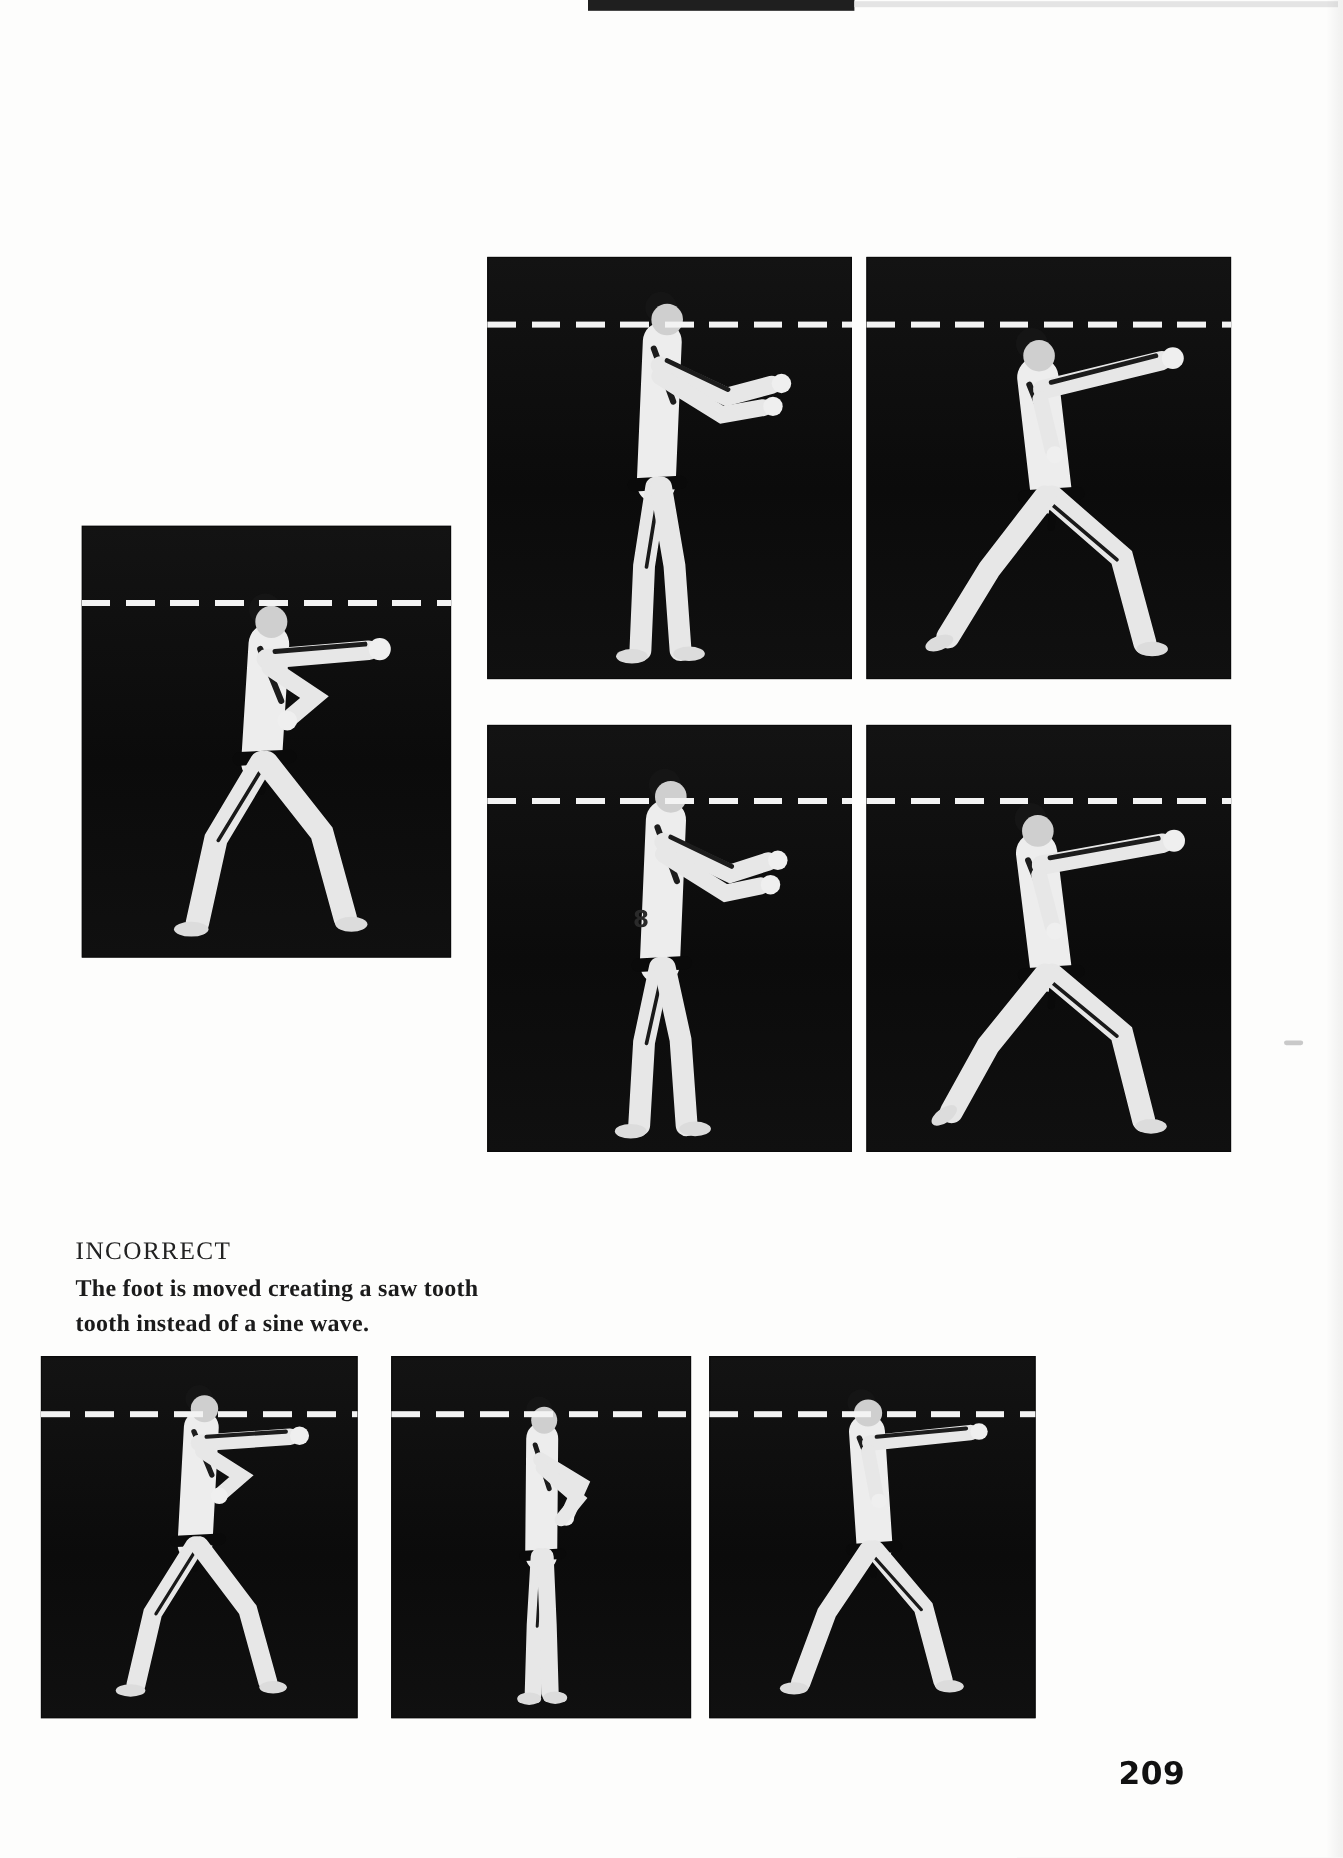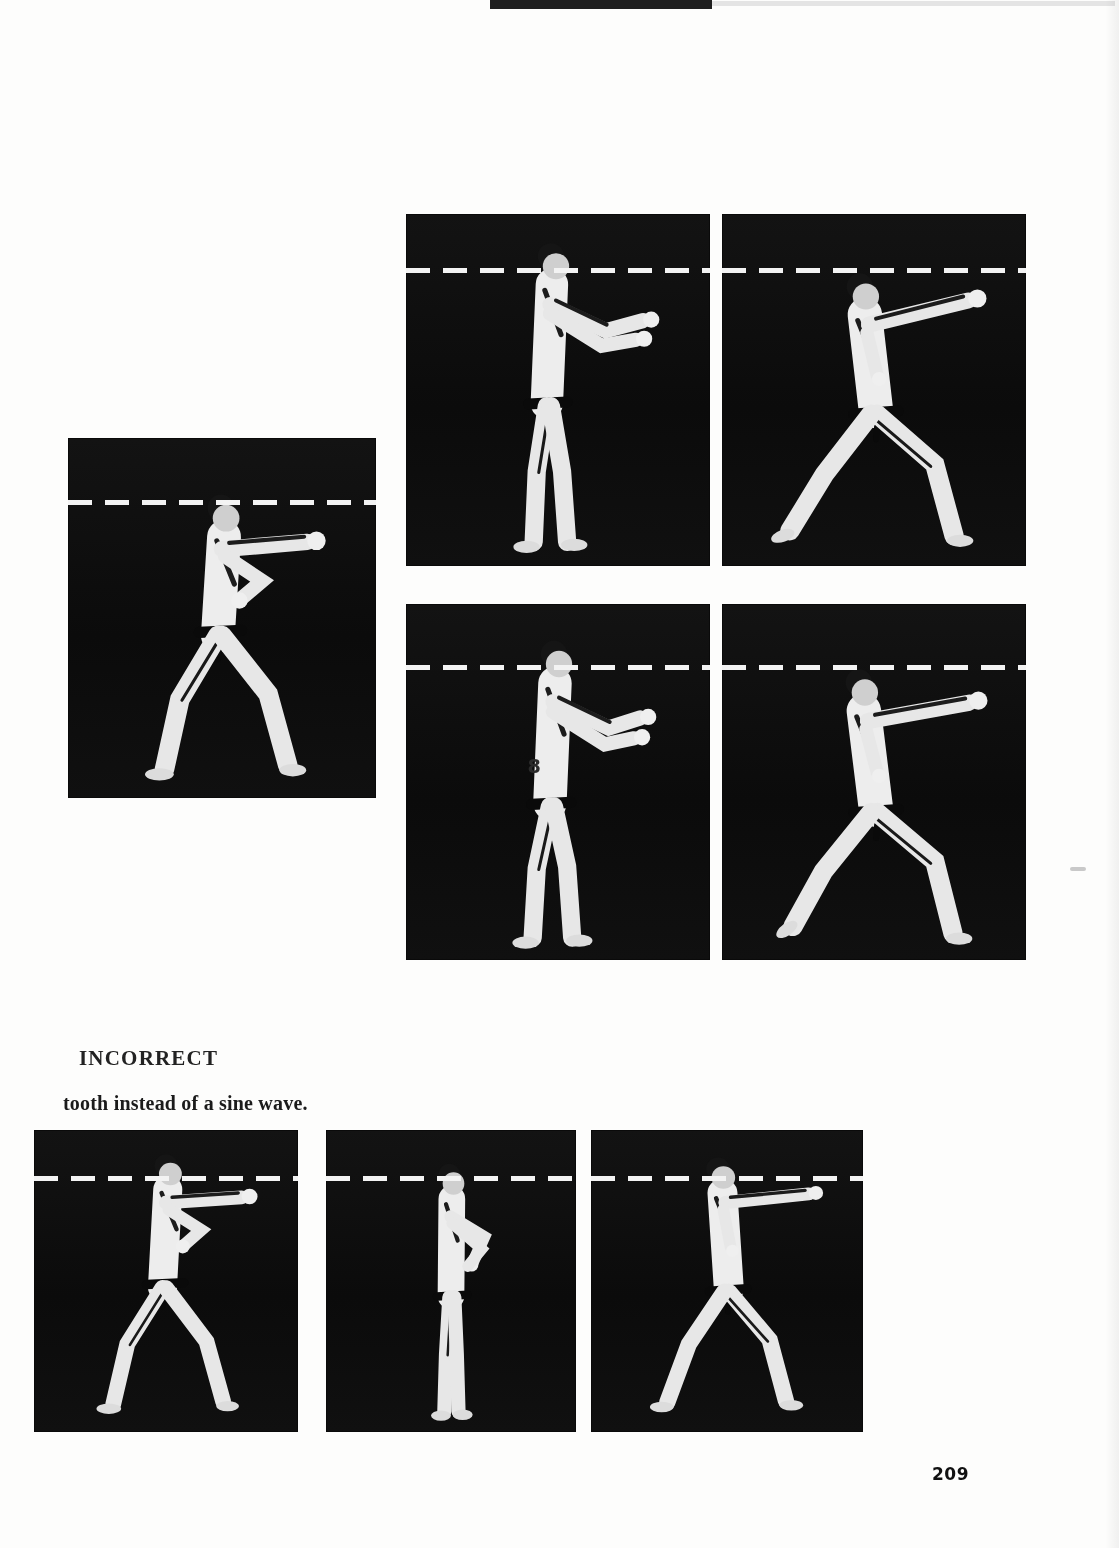--- a/index.html
+++ b/index.html
@@ -21,26 +21,26 @@
   .torso{stroke:#ededed;fill:none;stroke-linecap:round;}
   .trim{stroke:#1c1c1c;fill:none;stroke-linecap:round;}
   .stripe{stroke:#191919;fill:none;stroke-linecap:round;}
   .belt{stroke:#0a0a0a;fill:none;stroke-linecap:round;}
   .fist{fill:#efefef;}
   .foot{fill:#dcdcdc;}
   .skin{fill:#cfcfcf;}
   .hair{fill:#151515;}
   .mark{font-family:"DejaVu Sans",sans-serif;font-size:19px;fill:#2a2a2a;font-weight:700;}
   
-  .heading{position:absolute;left:63px;top:1030px;margin:16px;font-weight:700;font-size:21px;
+  .heading{position:absolute;left:63px;top:1030px;margin:0;font-weight:400;font-size:21px;
       letter-spacing:1.2px;color:#222;}
   .caption{position:absolute;left:63px;top:1060px;margin:0;font-weight:700;font-size:20px;
       line-height:29px;color:#1b1b1b;letter-spacing:.2px;}
   .pageno{position:absolute;left:932px;top:1464px;font-family:"DejaVu Sans",sans-serif;
-      font-weight:700;font-size:17px;color:#111;letter-spacing:.5px;}
+      font-weight:700;font-size:26px;color:#111;letter-spacing:.5px;}
 </style>
 </head>
 <body>
 
 <div class="page">
 
   <div class="art-dark"></div>
   <div class="art-trail"></div>
   <div class="speck"></div>
   <div class="edge-shade"></div>
@@ -151,21 +151,21 @@
       <ellipse class="foot" cx="234" cy="329" rx="13" ry="6"></ellipse>
       <ellipse class="foot" cx="64" cy="320" rx="12" ry="6" transform="rotate(-35 64 320)"></ellipse>
       <circle class="hair" cx="135" cy="77" r="13"></circle>
       <circle class="skin" cx="141" cy="87" r="13"></circle>
     </svg>
     <div class="dl" style="top:61px"></div>
   </figure>
 
   <h2 class="heading">INCORRECT</h2>
   <p class="caption">
-    <br>
+    <span>The foot is moved creating a saw tooth</span><br>
     <span>tooth instead of a sine wave.</span>
   </p>
 
   <figure class="ph" style="left:34px;top:1130px;width:264px;height:302px" aria-label="Ready punch stance with the head pushed above the dashed height line">
     <svg class="fig" viewBox="0 0 300 350" preserveAspectRatio="none">
       <path class="torso" stroke-width="33" d="M152 69 L146 182"></path>
       <path class="trim" stroke-width="5" d="M145 73 L162 115"></path>
       <path class="limb" stroke-width="16" d="M150 84 L236 78"></path>
       <path class="trim" stroke-width="4" d="M157 78 L232 73"></path>
       <circle class="fist" cx="245" cy="77" r="9"></circle>

